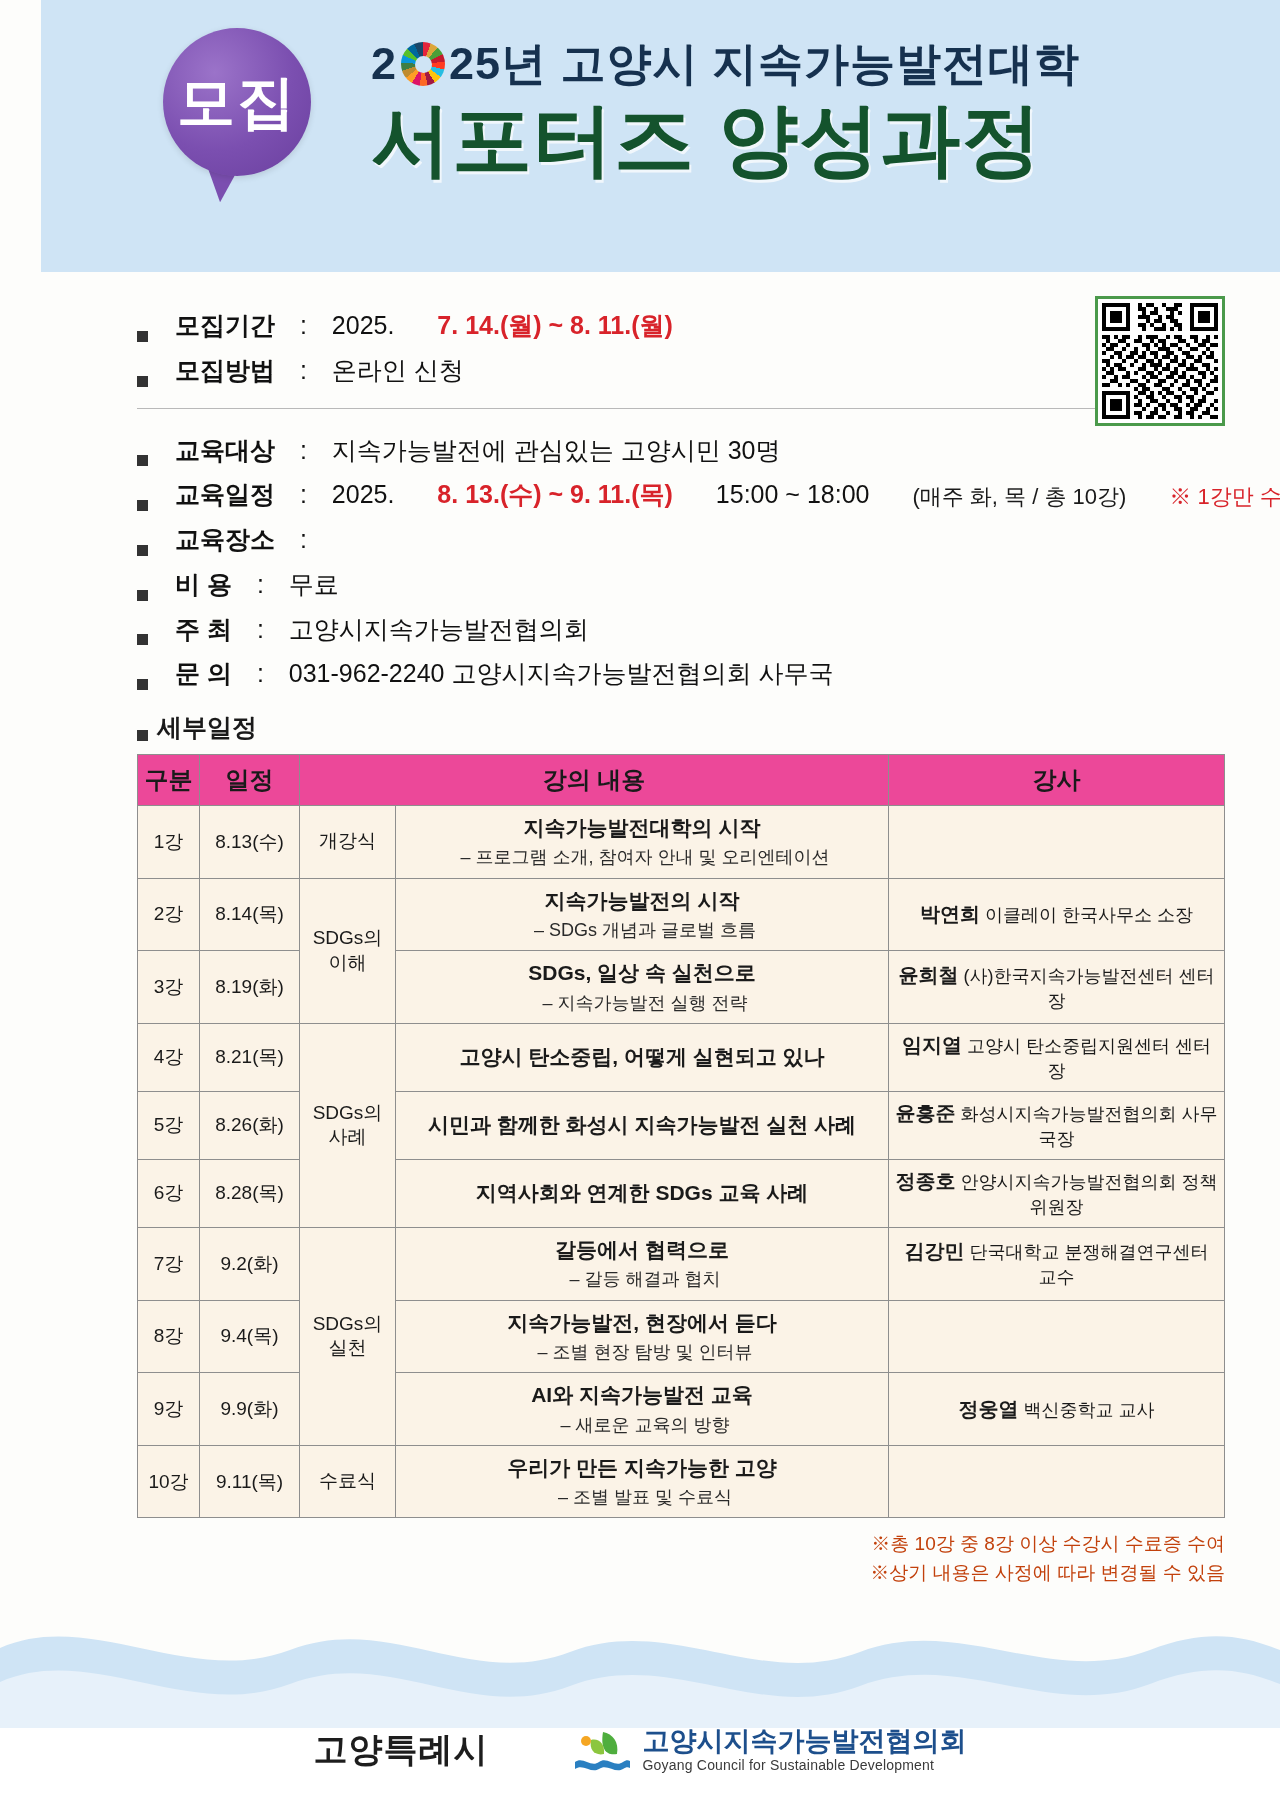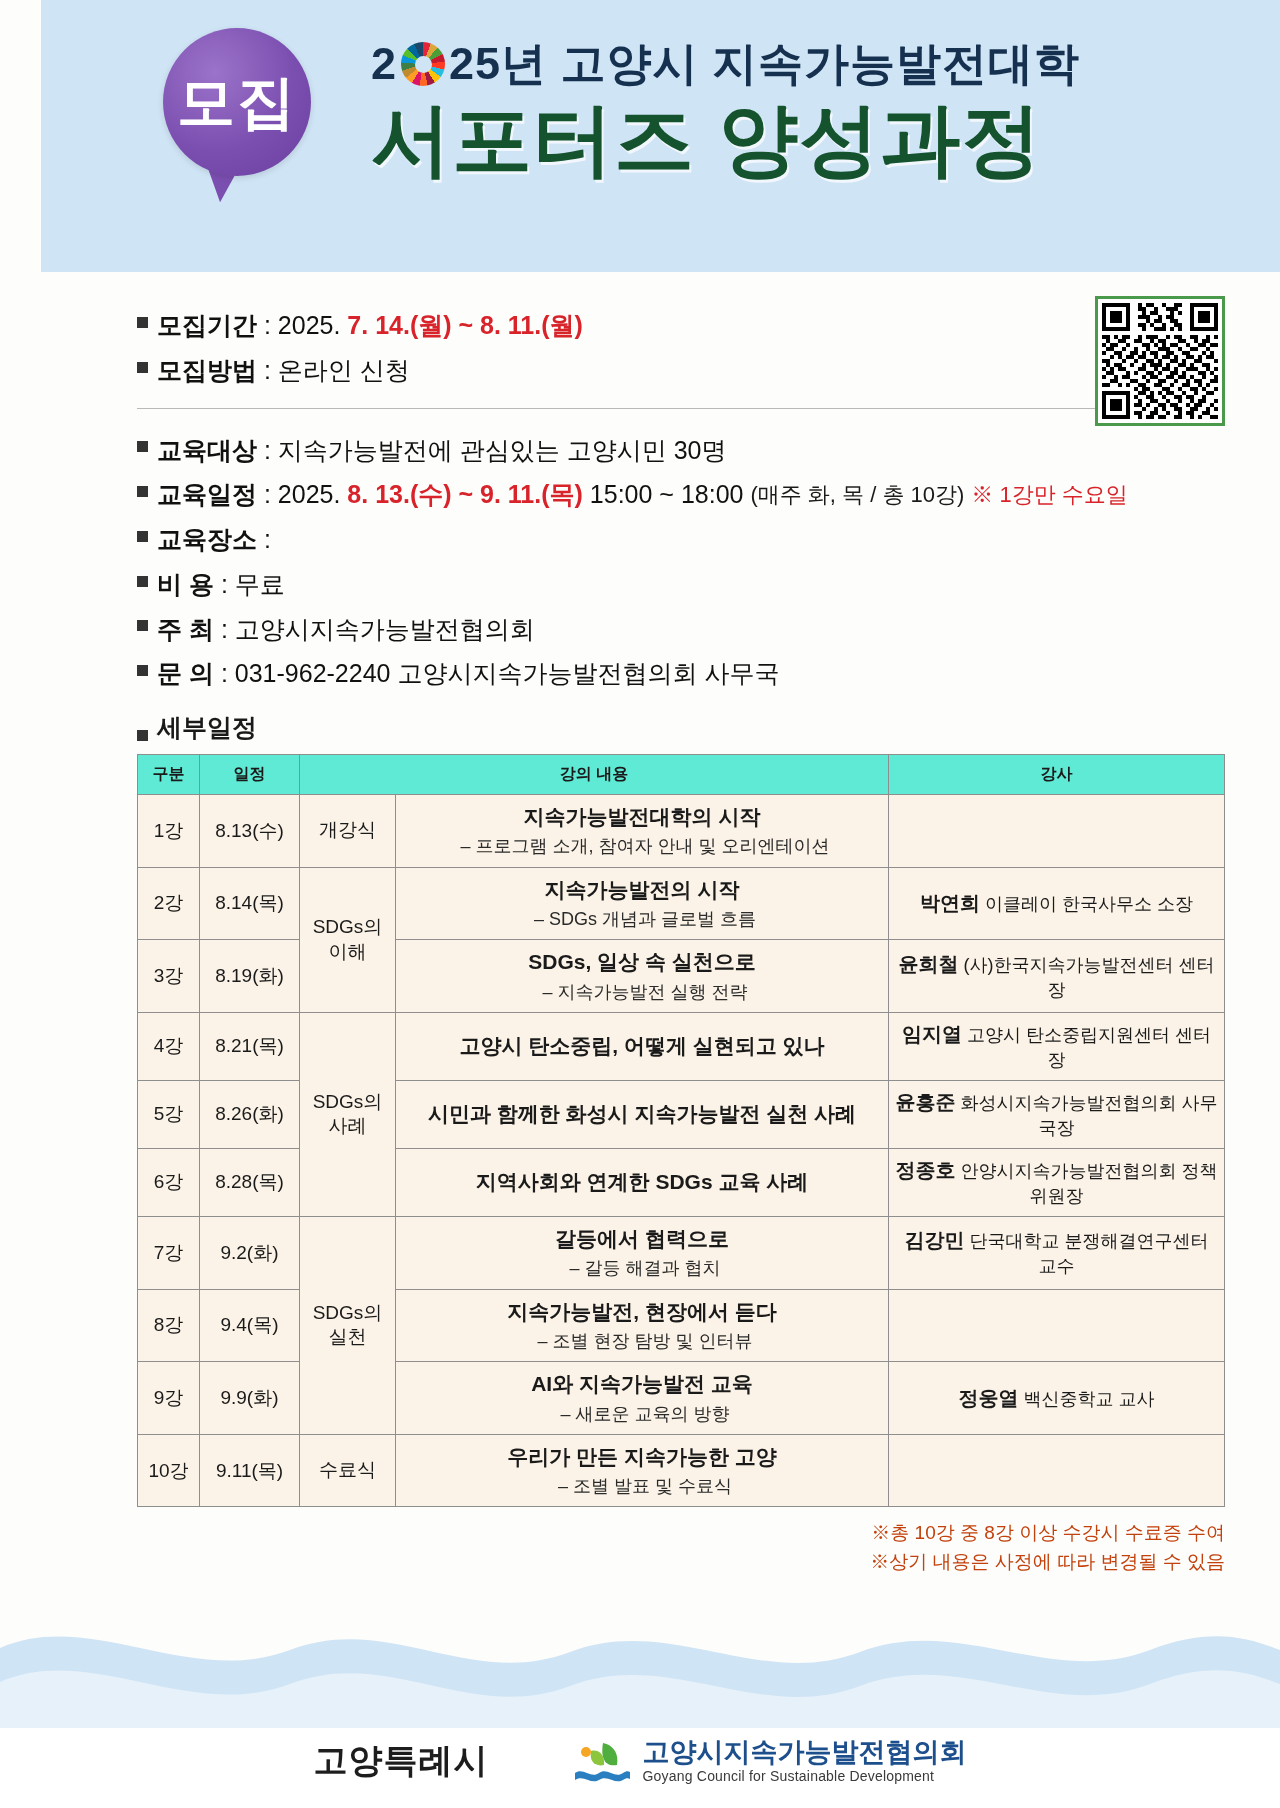--- a/index.html
+++ b/index.html
@@ -117,25 +117,26 @@
   }
 
   
   .content {
     position: relative;
     padding: 34px 96px 0 96px;
   }
 
   .info-line {
     display: flex;
-    align-items: center;
+    align-items: flex-end;
     font-size: 25px;
     line-height: 1.55;
     margin-bottom: 6px;
     white-space: nowrap;
+    gap: 18px;
   }
   .bullet {
     display: inline-block;
     width: 11px;
     height: 11px;
     background: #333;
     margin-right: 9px;
     flex: 0 0 auto;
     position: relative;
     top: -3px;
@@ -186,23 +187,23 @@
     font-size: 19px;
     background: #fbf3e7;
   }
   table.sched th, table.sched td {
     border: 1px solid #8e8e8e;
     padding: 8px 6px;
     vertical-align: middle;
     text-align: center;
   }
   table.sched thead th {
-    background: #5eead4;
-    font-weight: bold;
-    font-size: 16px;
+    background: #ec4899;
+    font-weight: bold;
+    font-size: 24px;
     padding: 9px 4px;
   }
   td.content-cell {
     text-align: left;
     padding-left: 16px;
     line-height: 1.35;
   }
   td.content-cell .ctitle {
     font-weight: bold;
     font-size: 21px;
@@ -243,21 +244,21 @@
     position: absolute;
     left: 0;
     bottom: 0;
     width: 1280px;
     height: 230px;
   }
   .wave-area svg { position: absolute; left: 0; top: 0; }
   .footer-logos {
     position: absolute;
     left: 0;
-    bottom: 23px;
+    bottom: 34px;
     width: 1280px;
     display: flex;
     align-items: center;
     justify-content: center;
     gap: 84px;
   }
   .city-logo {
     font-size: 34px;
     font-weight: bold;
     color: #1d1d1d;

